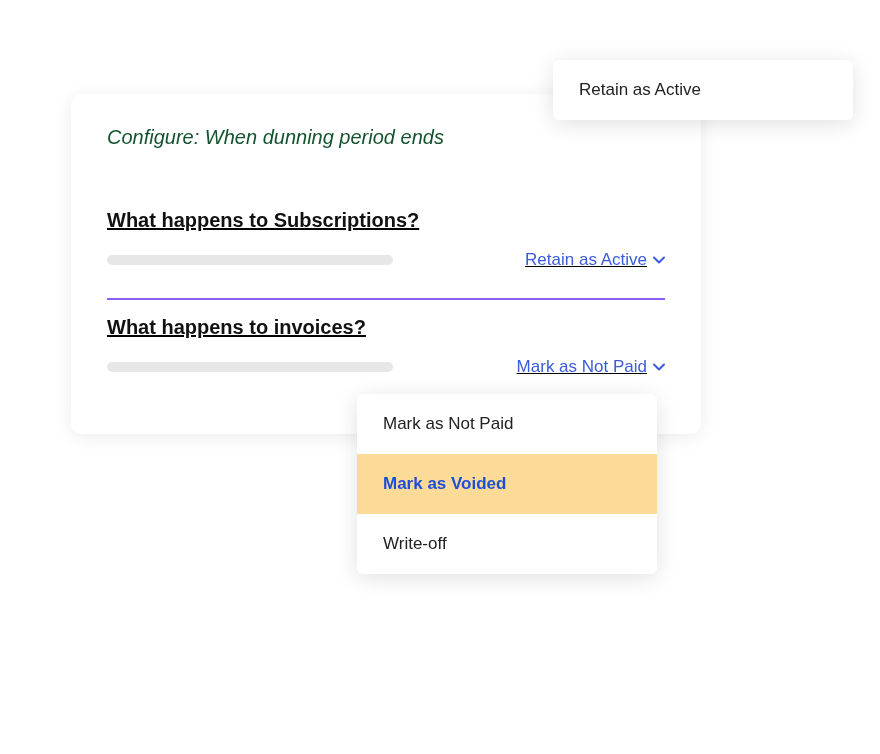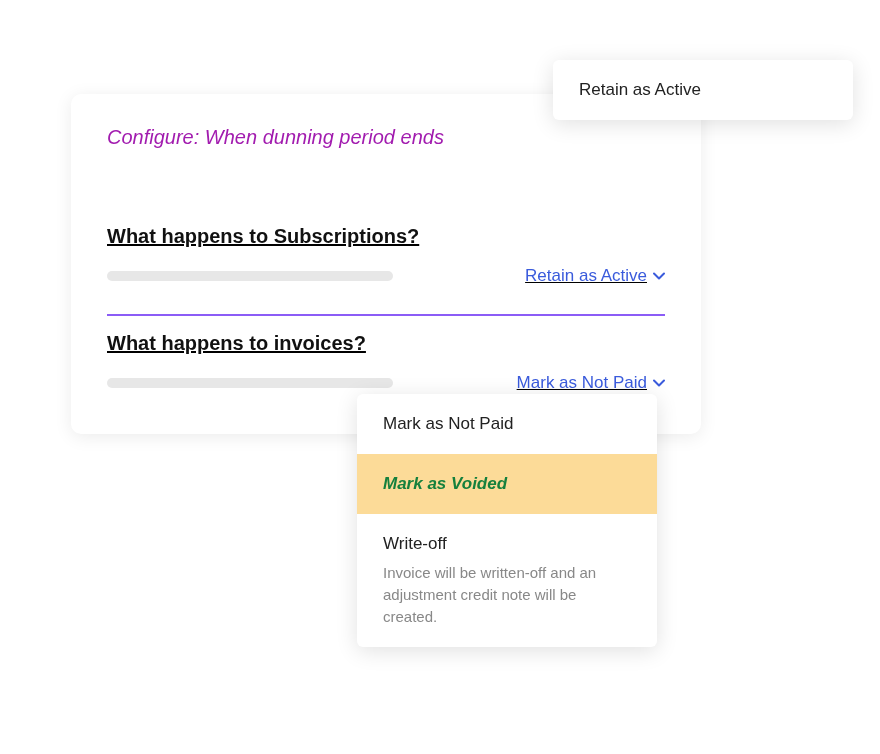--- a/index.html
+++ b/index.html
@@ -22,22 +22,22 @@
       height: 340px;
       background: #ffffff;
       border-radius: 10px;
       box-shadow: 0 3px 18px rgba(0,0,0,0.08);
       padding: 32px 36px;
     }
     .card-title {
       font-style: italic;
       font-weight: 400;
       font-size: 20px;
-      color: #a21caf;
-      margin-bottom: 60px;
+      color: #14532d;
+      margin-bottom: 44px;
     }
     .section {
       padding-top: 16px;
       padding-bottom: 28px;
       text-decoration: underline;
     }
     .section + .section {
       border-top: 2px solid #8b5cf6;
     }
     .section-title {
@@ -98,22 +98,21 @@
       cursor: pointer;
     }
     .popover-item.highlight-blue {
       background: #dde3f6;
       font-weight: 700;
       color: #111111;
     }
     .popover-item.highlight-yellow {
       background: #fcdb98;
       font-weight: 700;
-      color: #15803d;
-      font-style: italic;
+      color: #1d4ed8;
     }
     .popover-item .item-desc {
       font-weight: 400;
       font-size: 15px;
       color: #888888;
       margin-top: 8px;
       line-height: 1.45;
     }
   </style>
 </head>
@@ -161,15 +160,14 @@
 
 <div class="popover popover2">
   <div class="popover-item">
     <span>Mark as Not Paid</span>
   </div>
   <div class="popover-item highlight-yellow">
     <span>Mark as Voided</span>
   </div>
   <div class="popover-item">
     <span>Write-off</span>
-    <div class="item-desc">Invoice will be written-off and an adjustment credit note will be created.</div>
   </div>
 </div>
 
 </body></html>

